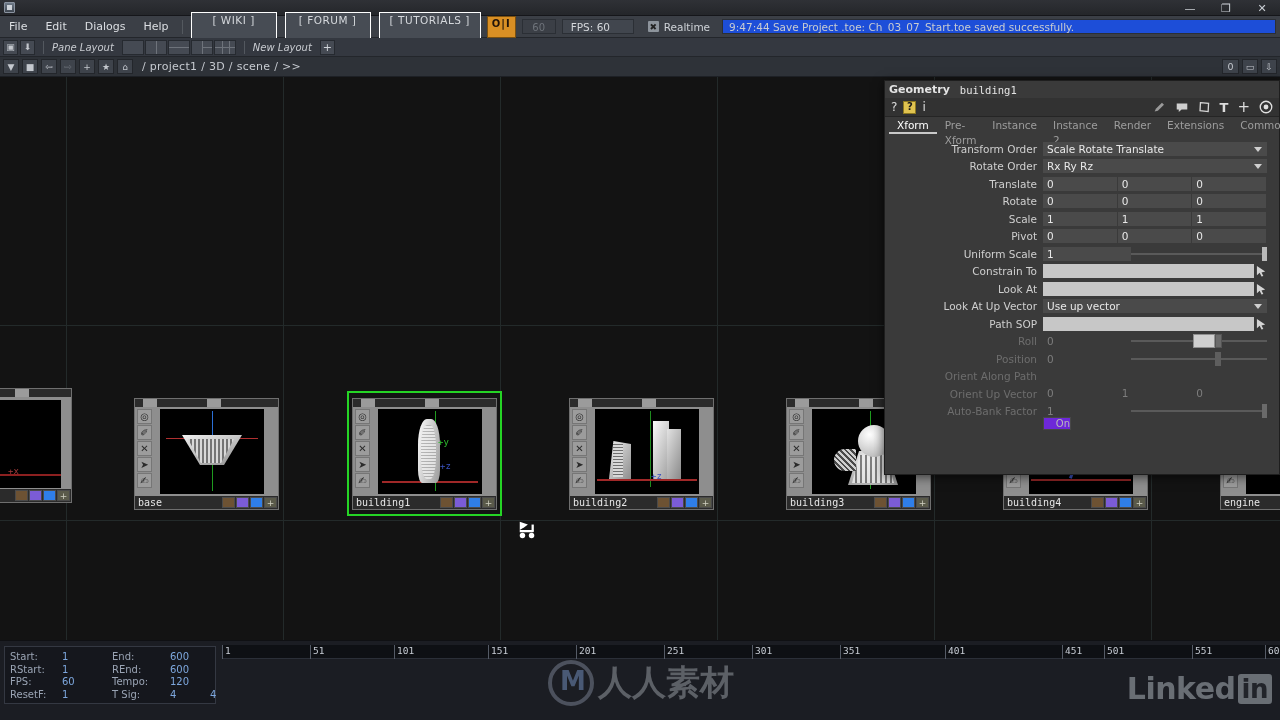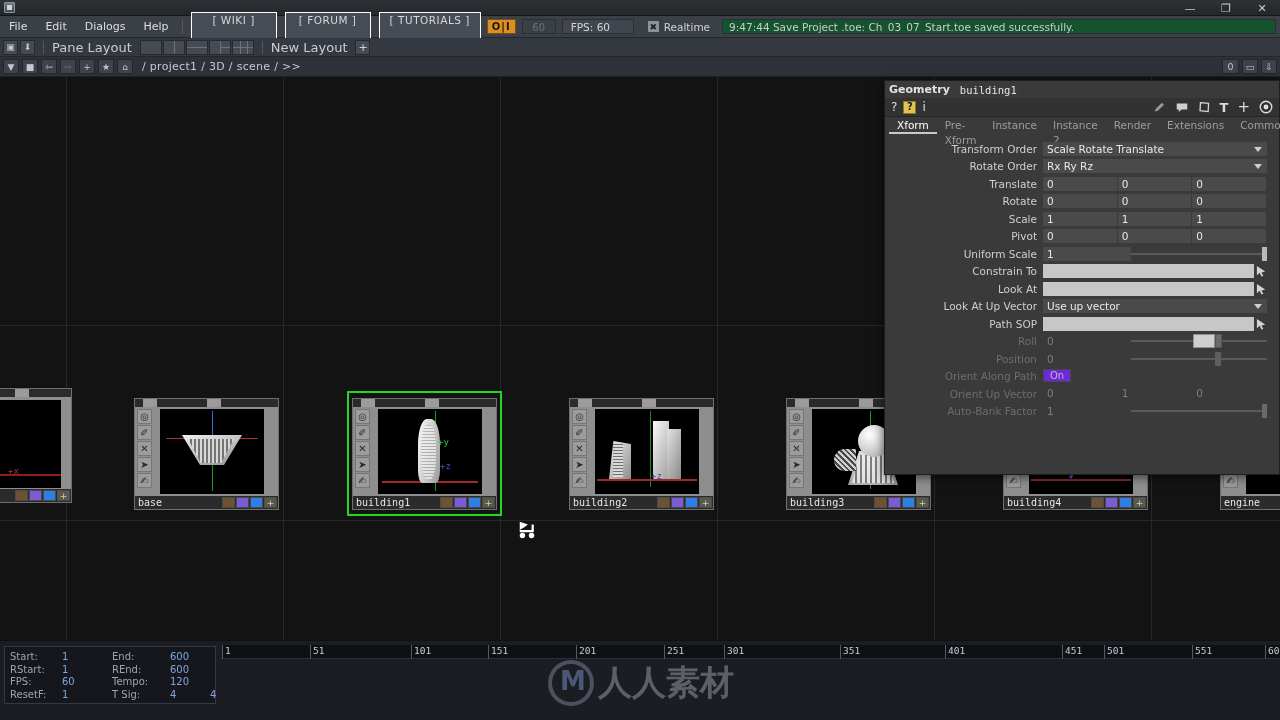--- a/index.html
+++ b/index.html
@@ -48,21 +48,21 @@
     padding: 0 9px; height: 22px; line-height: 22px; color: #dcdfe3; font-size: 11px;
   }
   .menu-sep { width: 1px; height: 14px; background: #54595f; margin: 0 4px; }
   .bracket-btn {
     height: 30px; line-height: 15px; padding: 0 10px; margin: 0 4px;
     background: #474c54; border: 1px solid #ffffff;
     color: #d5d8dc; font-size: 10.5px; letter-spacing: 0.5px;
     min-width: 86px; text-align: center;
   }
   .oi-btn {
-    height: 15px; line-height: 14px; padding: 0 4px; margin: 0 2px;
+    height: 22px; line-height: 14px; padding: 0 4px; margin: 0 2px;
     background: #d98f24; border: 1px solid #7a5010;
     color: #20130a; font-size: 10px; font-weight: bold; letter-spacing: 1px;
   }
   .fps-slot {
     height: 15px; line-height: 15px; width: 34px; margin-left: 4px;
     background: #3b3f46; border: 1px solid #2b2f35; color: #6e737a;
     text-align: center; font-size: 10px;
   }
   .fps-box {
     height: 15px; line-height: 15px; padding: 0 8px; margin-left: 6px;
@@ -70,36 +70,36 @@
     min-width: 72px;
   }
   .realtime-wrap { display: flex; align-items: center; margin-left: 14px; gap: 5px; }
   .rt-icon {
     width: 11px; height: 11px; background: #8d949c; color: #222; font-size: 9px;
     display: flex; align-items: center; justify-content: center; border-radius: 1px;
   }
   .rt-label { color: #cfd3d8; font-size: 10.5px; }
   .status-msg {
     margin-left: 12px; height: 15px; line-height: 15px; padding: 0 6px;
-    background: #14532d; border: 1px solid #2b2f35; color: #c9ccd1; font-size: 10.5px;
+    background: #1d4ed8; border: 1px solid #2b2f35; color: #c9ccd1; font-size: 10.5px;
     flex: 1; margin-right: 4px; white-space: nowrap; overflow: hidden;
   }
 
   
   .toolbar2 {
     position: absolute; top: 38px; left: 0; width: 1280px; height: 19px;
     background: #343840; border-bottom: 1px solid #23262b;
     display: flex; align-items: center; gap: 2px; padding-left: 3px;
   }
   .sq-btn {
     width: 15px; height: 15px; background: #454a53; border: 1px solid #262a30;
     display: flex; align-items: center; justify-content: center; color: #c3c7cd; font-size: 9px;
   }
   .vsep { width: 1px; height: 13px; background: #53585f; margin: 0 6px; }
-  .tb-label { color: #c9ccd1; font-size: 13px; margin-right: 6px; }
+  .tb-label { color: #c9ccd1; font-size: 10px; margin-right: 6px; font-style: italic; }
   .layout-icons { display: flex; gap: 1px; }
   .layout-ico {
     width: 22px; height: 15px; background: #454a53; border: 1px solid #262a30;
     position: relative;
   }
   .layout-ico i { position: absolute; background: #6e737b; }
   .plus-box {
     width: 15px; height: 15px; background: #454a53; border: 1px solid #262a30;
     color: #d0d4d9; display: flex; align-items: center; justify-content: center; font-size: 11px;
   }
@@ -244,21 +244,21 @@
   .pslider .handle { position: absolute; top: 0; width: 22px; height: 14px; background: #cfcfcf; border: 1px solid #8f8f8f; }
   .pslider .handle.small { width: 7px; background: #6a6a6a; border-color: #545454; }
   .pslider .handle.tiny { width: 6px; background: #5e5e5e; border: none; }
   .numfield {
     width: 88px; background: #4a4a4a; color: #e8e8e8; font-size: 10.5px; line-height: 14px;
     padding-left: 4px; height: 14px;
   }
   .numfield.dim { background: transparent; color: #7d7d7d; }
   .toggle-on {
     width: 28px; height: 13px; background: #6d28d9; border: 1px solid #474747;
-    color: #b9b9b9; font-size: 10px; text-align: center; line-height: 12px;
+    color: #b9b9b9; font-size: 10px; text-align: right; line-height: 12px; margin-top: 48px;
   }
   .threecol { display: flex; flex: 1; }
   .threecol span { flex: 1; font-size: 10.5px; color: #7d7d7d; padding-left: 4px; }
 
   
   .timeline {
     position: absolute; left: 0; top: 640px; width: 1280px; height: 80px;
     background: #1b1d23; border-top: 1px solid #0f1013;
   }
   .tl-info {
@@ -833,33 +833,33 @@
     </div>
 
     <div class="tl-ruler" style="top:4px;">
       <div class="tl-ruler-bg"></div>
       <div class="tl-tick" style="left:0px;">
           <span>1</span>
         </div>
       <div class="tl-tick" style="left:88px;">
           <span>51</span>
         </div>
-      <div class="tl-tick" style="left:189px;text-align:right;">
+      <div class="tl-tick" style="left:172px;text-align:right;">
           <span>101</span>
         </div>
       <div class="tl-tick" style="left:266px;">
           <span>151</span>
         </div>
       <div class="tl-tick" style="left:354px;">
           <span>201</span>
         </div>
       <div class="tl-tick" style="left:442px;">
           <span>251</span>
         </div>
-      <div class="tl-tick" style="left:502px;">
+      <div class="tl-tick" style="left:530px;">
           <span>301</span>
         </div>
       <div class="tl-tick" style="left:618px;">
           <span>351</span>
         </div>
       <div class="tl-tick" style="left:723px;">
           <span>401</span>
         </div>
       <div class="tl-tick" style="left:840px;">
           <span>451</span>
@@ -868,20 +868,24 @@
           <span>501</span>
         </div>
       <div class="tl-tick" style="left:970px;">
           <span>551</span>
         </div>
       <div class="tl-tick" style="left:1043px;">
           <span>600</span>
         </div>
     </div>
 
+    <div class="wm-linkedin">
+      <span>Linked</span>
+      <span class="in">in</span>
+    </div>
   </div>
 
   <div class="wm-center">
     <span class="wm-ring"></span>
     <span>人人素材</span>
   </div>
 
 </div>
 
 </body></html>

